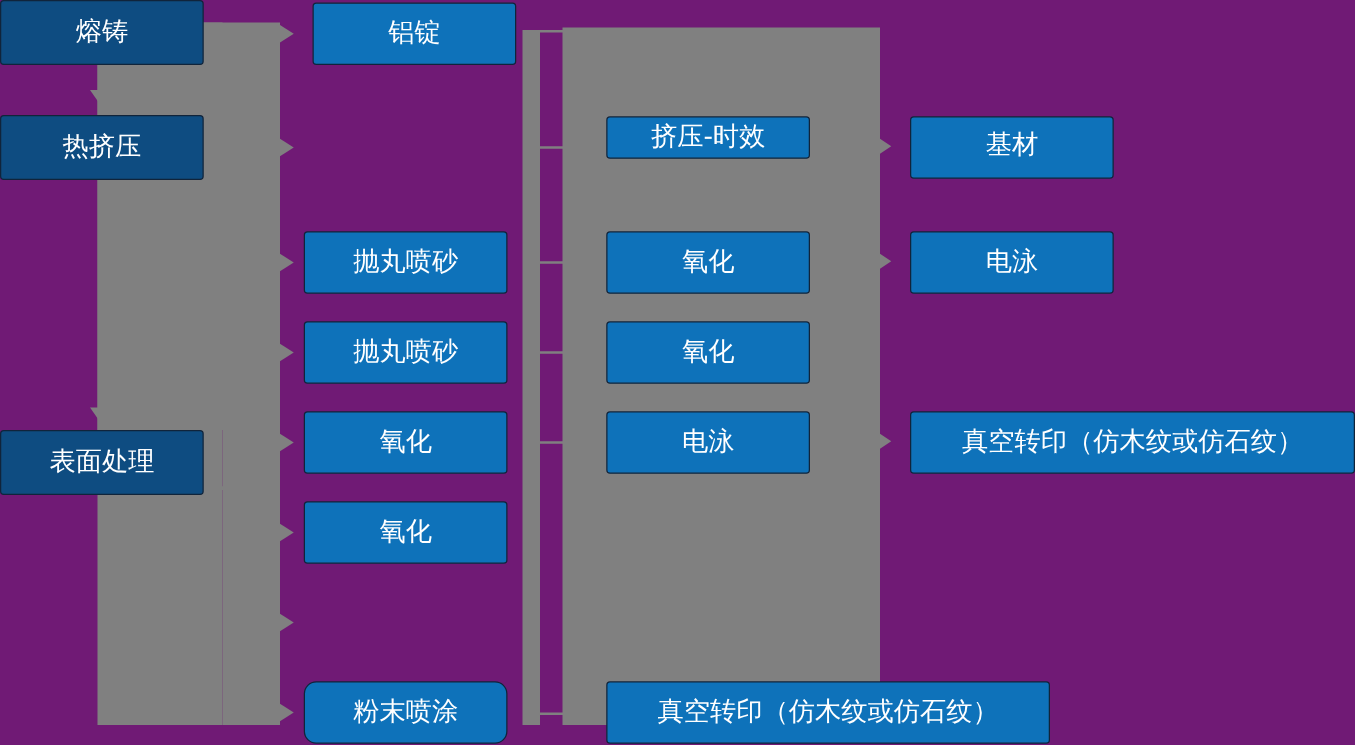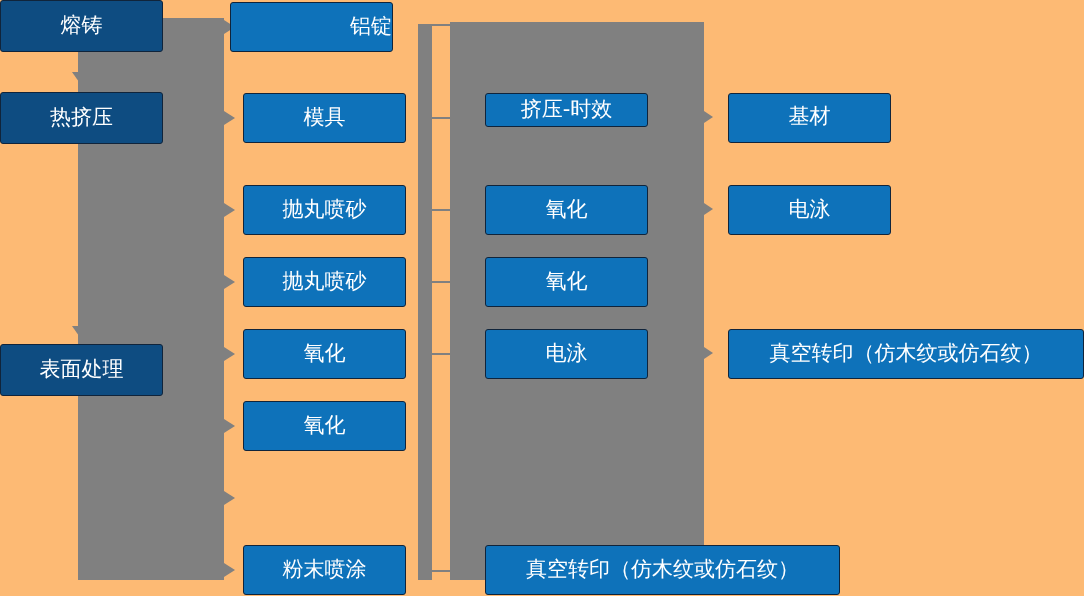--- a/index.html
+++ b/index.html
@@ -7,21 +7,21 @@
     padding: 0;
     background: #ffffff;
   }
   body {
     font-family: "DejaVu Sans", "Liberation Sans", sans-serif;
   }
   #canvas {
     position: relative;
     width: 1084px;
     height: 596px;
-    background: #fdba74;
+    background: #701a75;
     overflow: hidden;
   }
   
   .grey {
     position: absolute;
     background: #808080;
   }
   .grey-line {
     position: absolute;
     background: #808080;
@@ -135,39 +135,36 @@
   <div class="node dark noshadow" style="left:0px; top:0px; width:163px; height:52px;">
     <span>熔铸</span>
   </div>
   <div class="node dark noshadow" style="left:0px; top:92px; width:163px; height:52px;">
     <span>热挤压</span>
   </div>
   <div class="node dark noshadow" style="left:0px; top:344px; width:163px; height:52px;">
     <span>表面处理</span>
   </div>
 
-  <div class="node light" style="left:230px; top:2px; width:163px; height:50px;justify-content:flex-end;">
+  <div class="node light" style="left:250px; top:2px; width:163px; height:50px;">
     <span>铝锭</span>
-  </div>
-  <div class="node light" style="left:243px; top:93px; width:163px; height:50px;">
-    <span>模具</span>
   </div>
   <div class="node light" style="left:243px; top:185px; width:163px; height:50px;">
     <span>抛丸喷砂</span>
   </div>
   <div class="node light" style="left:243px; top:257px; width:163px; height:50px;">
     <span>抛丸喷砂</span>
   </div>
   <div class="node light" style="left:243px; top:329px; width:163px; height:50px;">
     <span>氧化</span>
   </div>
   <div class="node light" style="left:243px; top:401px; width:163px; height:50px;">
     <span>氧化</span>
   </div>
-  <div class="node light" style="left:243px; top:545px; width:163px; height:50px;">
+  <div class="node light" style="left:243px; top:545px; width:163px; height:50px;border-radius:10px;">
     <span>粉末喷涂</span>
   </div>
 
   <div class="node light" style="left:485px; top:93px; width:163px; height:34px;">
     <span>挤压-时效</span>
   </div>
   <div class="node light" style="left:485px; top:185px; width:163px; height:50px;">
     <span>氧化</span>
   </div>
   <div class="node light" style="left:485px; top:257px; width:163px; height:50px;">

